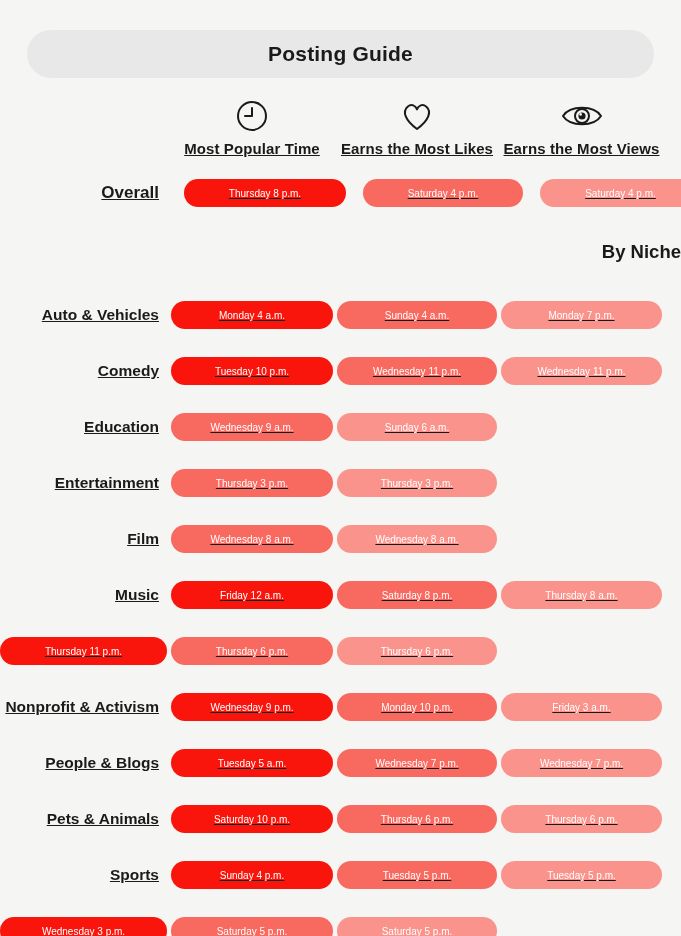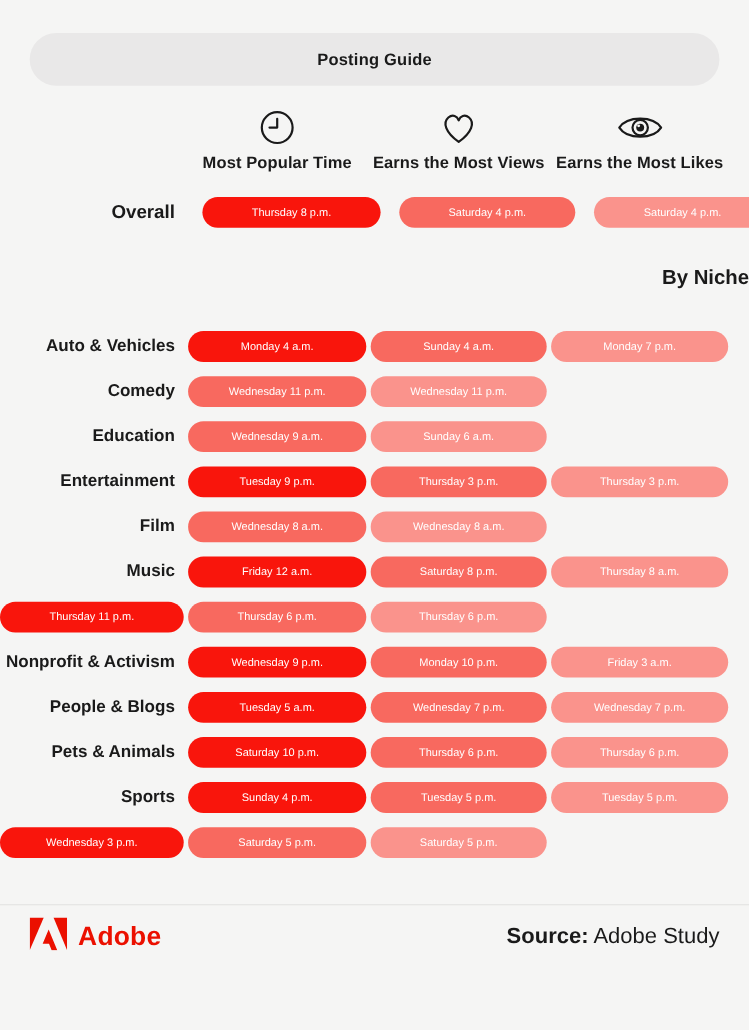--- a/index.html
+++ b/index.html
@@ -9,27 +9,28 @@
     font-family: "Liberation Sans", "DejaVu Sans", sans-serif;
     color: #1a1a1a;
     overflow: hidden;
   }
   .title-pill {
     margin: 30px 27px 0 27px;
     height: 48px;
     border-radius: 24px;
     background: #e9e8e8;
     display: flex; align-items: center; justify-content: center;
-    font-size: 15px; font-weight: bold; letter-spacing: 0.2px;
+    font-size: 21px; font-weight: bold; letter-spacing: 0.2px;
   }
   .grid-row {
     display: grid;
     grid-template-columns: 167px 162px 160px 161px;
     column-gap: 4px;
     align-items: center;
+    text-decoration: underline;
   }
   .icons-row { margin-top: 20px; }
   .icon-cell { display: flex; justify-content: center; align-items: center; height: 36px; }
   .icon-cell svg { display: block; }
   .colhead-row { margin-top: 6px; }
   .col-head {
     text-align: center; font-weight: bold; font-size: 15px; letter-spacing: 0.1px;
   }
   .row-label {
     text-align: right; font-weight: bold; font-size: 15.5px; padding-right: 8px;
@@ -43,21 +44,21 @@
     color: #ffffff; font-size: 10px; white-space: nowrap;
   }
   .pill.col-0 { background: var(--c1, #f9150c); }
   .pill.col-1 { background: var(--c2, #f8695f); }
   .pill.col-2 { background: var(--c3, #fa938c); }
   .section-title {
     margin-top: 34px;
     text-align: right; font-weight: bold; font-size: 18.5px;
   }
   .niche-rows { margin-top: 38px; }
-  .niche-rows .grid-row { margin-bottom: 13px; }
+  .niche-rows .grid-row { margin-bottom: 28px; }
   .niche-rows .grid-row:last-child { margin-bottom: 0; }
   .footer {
     margin-top: 42px;
     border-top: 1px solid #e3e3e2;
     padding: 0 27px;
     height: 58px;
     display: flex; align-items: center; justify-content: space-between;
   }
   .brand { display: flex; align-items: center; gap: 10px; }
   .brand-name { color: var(--brand, #eb1000); font-weight: bold; font-size: 24px; letter-spacing: 0.2px; }
@@ -96,22 +97,22 @@
         <circle cx="21" cy="15" r="3.6" fill="#1a1a1a"></circle>
         <circle cx="19.6" cy="13.4" r="1.3" fill="#f5f5f4"></circle>
       </svg>
     </span>
   </div>
 </div>
 
 <div class="grid-row colhead-row">
   <div></div>
   <div class="col-head">Most Popular Time</div>
+  <div class="col-head">Earns the Most Likes</div>
   <div class="col-head">Earns the Most Views</div>
-  <div class="col-head">Earns the Most Likes</div>
 </div>
 
 <div class="grid-row overall-row">
   <div class="row-label">Overall</div>
   <div class="pill col-0">Thursday 8 p.m.</div>
   <div class="pill col-1">Saturday 4 p.m.</div>
   <div class="pill col-2">Saturday 4 p.m.</div>
 </div>
 
 <div class="section-title">By Niche</div>
@@ -119,33 +120,33 @@
 <div class="niche-rows">
   <div class="grid-row">
     <div class="row-label">Auto &amp; Vehicles</div>
     <div class="pill col-0">Monday 4 a.m.</div>
     <div class="pill col-1">Sunday 4 a.m.</div>
     <div class="pill col-2">Monday 7 p.m.</div>
   </div>
 
   <div class="grid-row">
     <div class="row-label">Comedy</div>
+    <div class="pill col-0">Tuesday 10 p.m.</div>
     <div class="pill col-1">Wednesday 11 p.m.</div>
     <div class="pill col-2">Wednesday 11 p.m.</div>
   </div>
 
   <div class="grid-row">
     <div class="row-label">Education</div>
     <div class="pill col-1">Wednesday 9 a.m.</div>
     <div class="pill col-2">Sunday 6 a.m.</div>
   </div>
 
   <div class="grid-row">
     <div class="row-label">Entertainment</div>
-    <div class="pill col-0">Tuesday 9 p.m.</div>
     <div class="pill col-1">Thursday 3 p.m.</div>
     <div class="pill col-2">Thursday 3 p.m.</div>
   </div>
 
   <div class="grid-row">
     <div class="row-label">Film</div>
     <div class="pill col-1">Wednesday 8 a.m.</div>
     <div class="pill col-2">Wednesday 8 a.m.</div>
   </div>
 

